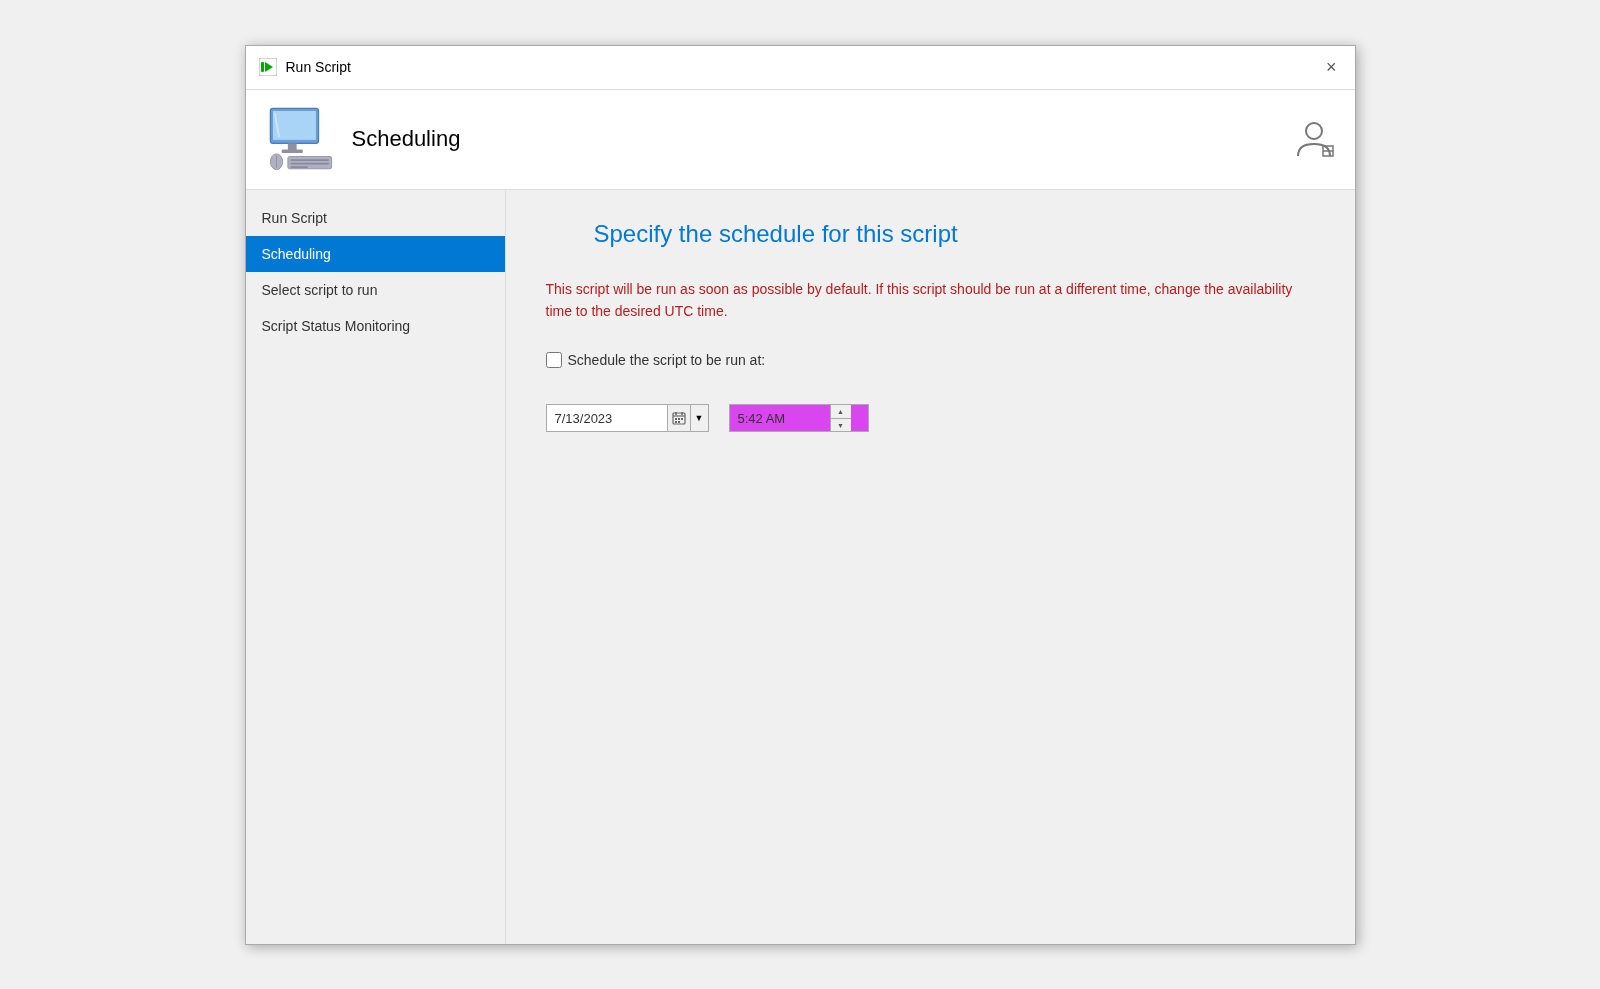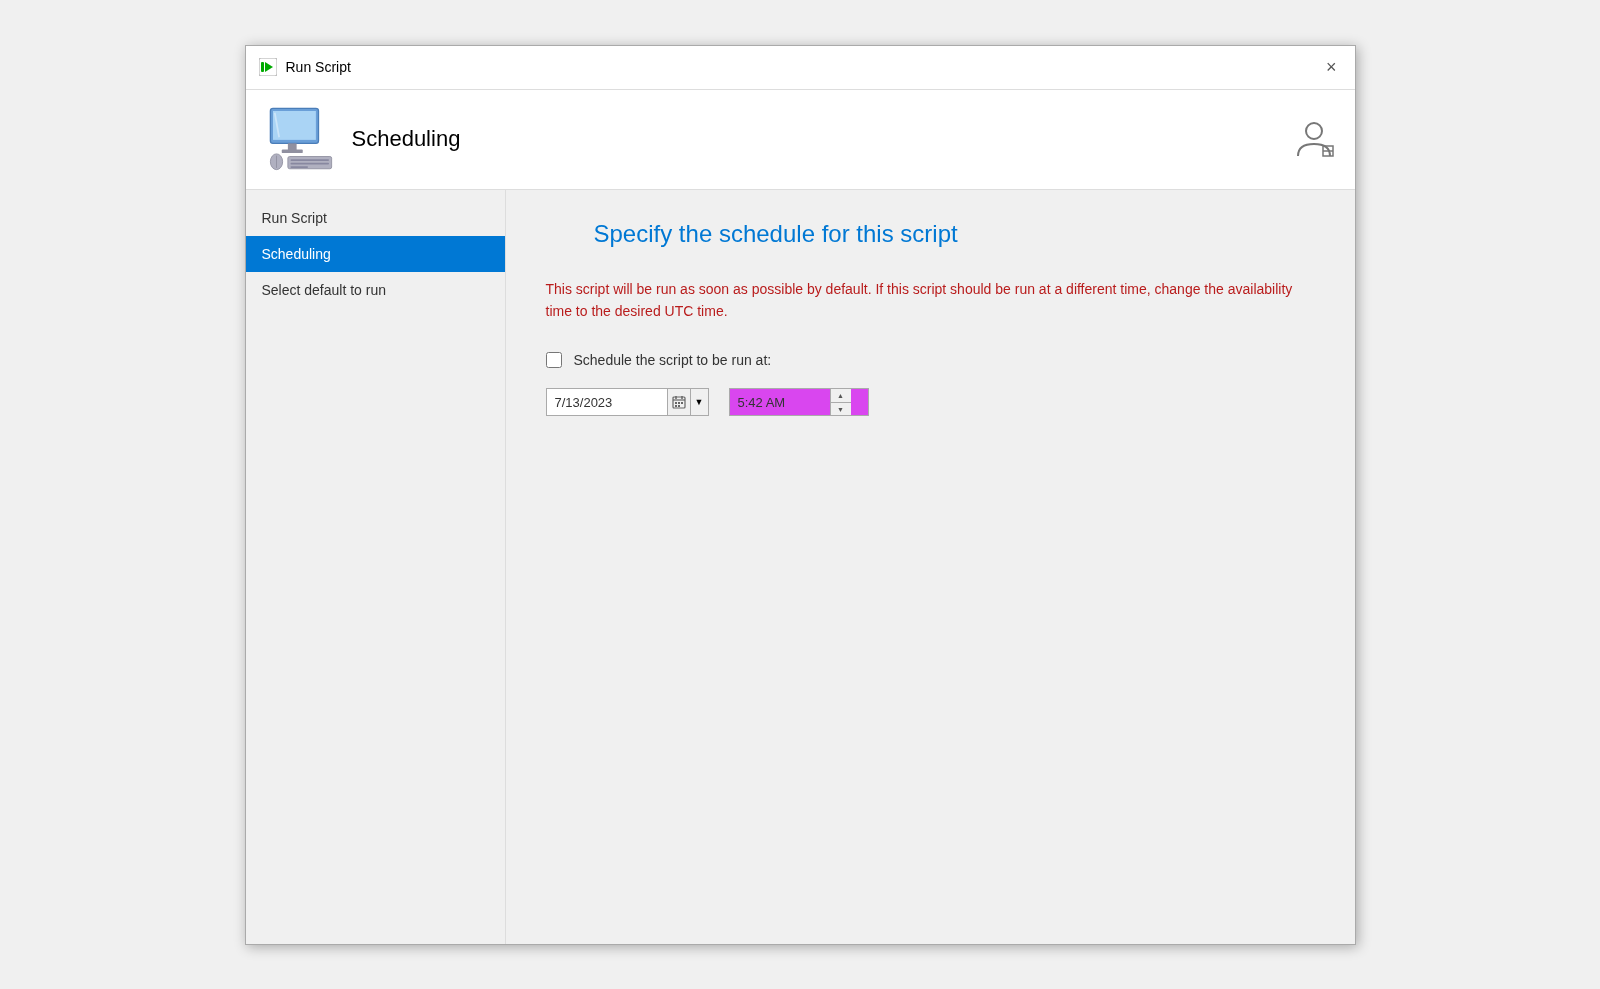--- a/index.html
+++ b/index.html
@@ -125,22 +125,22 @@
       font-size: 14px;
       color: #b91c1c;
       line-height: 1.6;
       max-width: 900px;
       margin-bottom: 30px;
     }
 
     .checkbox-row {
       display: flex;
       align-items: center;
-      gap: 12px;
-      margin-bottom: 20px;
+      gap: 6px;
+      margin-bottom: 36px;
     }
 
     .checkbox-input {
       width: 16px;
       height: 16px;
       cursor: pointer;
     }
 
     .checkbox-label {
       font-size: 14px;
@@ -310,21 +310,24 @@
   <div class="main-content">
 
     <div class="sidebar">
       <div class="sidebar-item">
         <span>Run Script</span>
       </div>
       <div class="sidebar-item active">
         <span>Scheduling</span>
       </div>
       <div class="sidebar-item">
-        <span>Select default to run</span>
+        <span>Select script to run</span>
+      </div>
+      <div class="sidebar-item">
+        <span>Script Status Monitoring</span>
       </div>
     </div>
 
     <div class="content-area">
       <h2 class="content-title">Specify the schedule for this script</h2>
 
       <p class="description-text">This script will be run as soon as possible by default. If this script should be run at a different time, change the availability time to the desired UTC time.</p>
 
       <div class="checkbox-row">
         <input type="checkbox" class="checkbox-input" style="">

